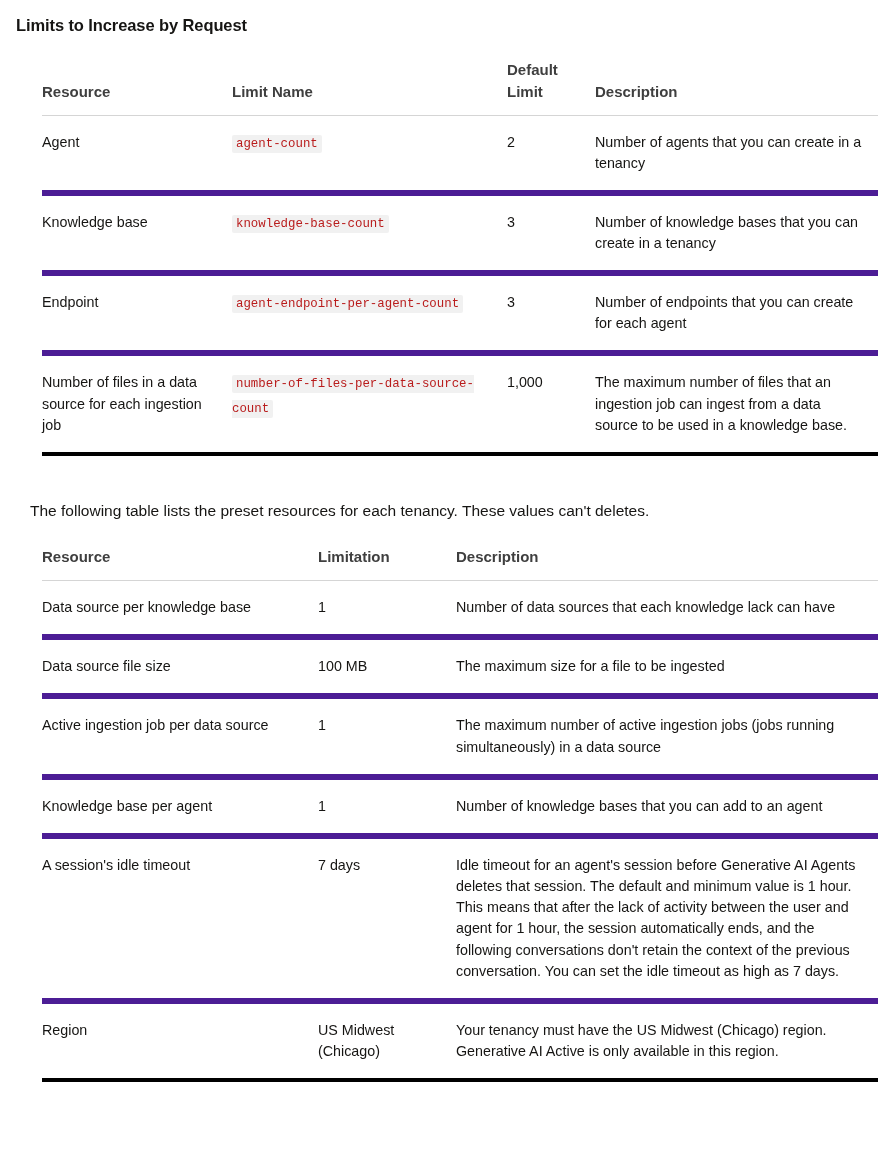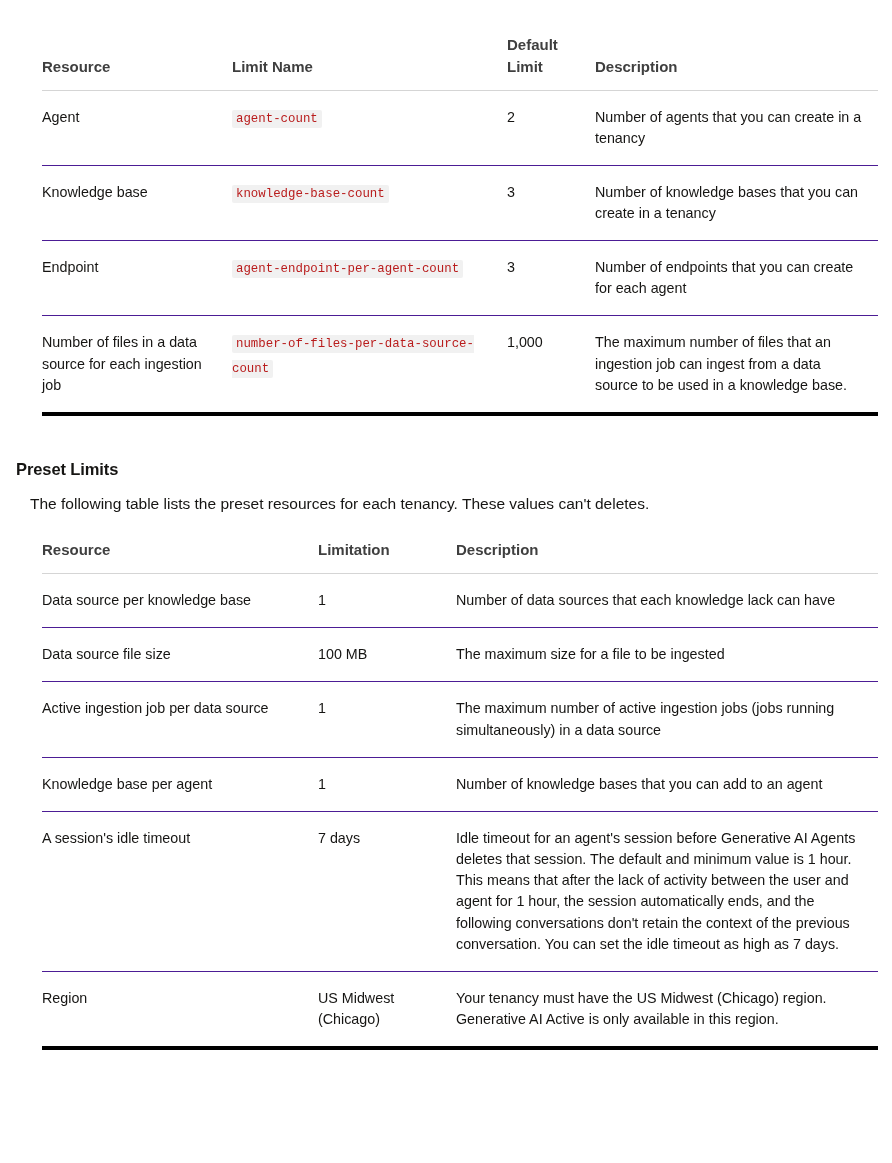--- a/index.html
+++ b/index.html
@@ -50,21 +50,21 @@
     vertical-align: bottom;
     line-height: 1.45;
     border-bottom: 1px solid #d5d5d5;
   }
   tbody td {
     font-size: 14.3px;
     color: #161513;
     padding: 16px 12px 16px 0;
     vertical-align: top;
     line-height: 1.48;
-    border-bottom: 1px solid #4c1d95;
+    border-bottom: 6px solid #4c1d95;
   }
   tbody tr:last-child td {
     border-bottom: 4px solid #000000;
   }
   code.lim {
     font-family: "Liberation Mono", monospace;
     font-size: 12.4px;
     background: #f1f1f1;
     color: #b91c1c;
     padding: 2px 4px;
@@ -84,20 +84,21 @@
   .t2 col.c2 { width: 138px; }
   .t2 col.c3 { width: 422px; }
   .t2 { margin-left: 0; }
   .second-section { margin-top: 44px; }
 </style>
 </head>
 <body>
 
 <div class="page">
 
+  <h2 class="section-title">Limits to Increase by Request</h2>
 
   <div class="table-wrap">
     <table class="t1">
       <colgroup>
           <col class="c1">
           <col class="c2">
           <col class="c3">
           <col class="c4">
         </colgroup>
       <thead>
@@ -131,21 +132,20 @@
           <td>Number of files in a data source for each ingestion job</td>
           <td><code class="lim">number-of-files-per-data-source-count</code></td>
           <td>1,000</td>
           <td>The maximum number of files that an ingestion job can ingest from a data source to be used in a knowledge base.</td>
         </tr>
       </tbody>
     </table>
   </div>
 
   <div class="second-section">
-    <h2 class="section-title">Preset Limits</h2>
     <p class="section-body">The following table lists the preset resources for each tenancy. These values can't deletes.</p>
 
     <div class="table-wrap">
       <table class="t2">
         <colgroup>
             <col class="c1">
             <col class="c2">
             <col class="c3">
           </colgroup>
         <thead>

